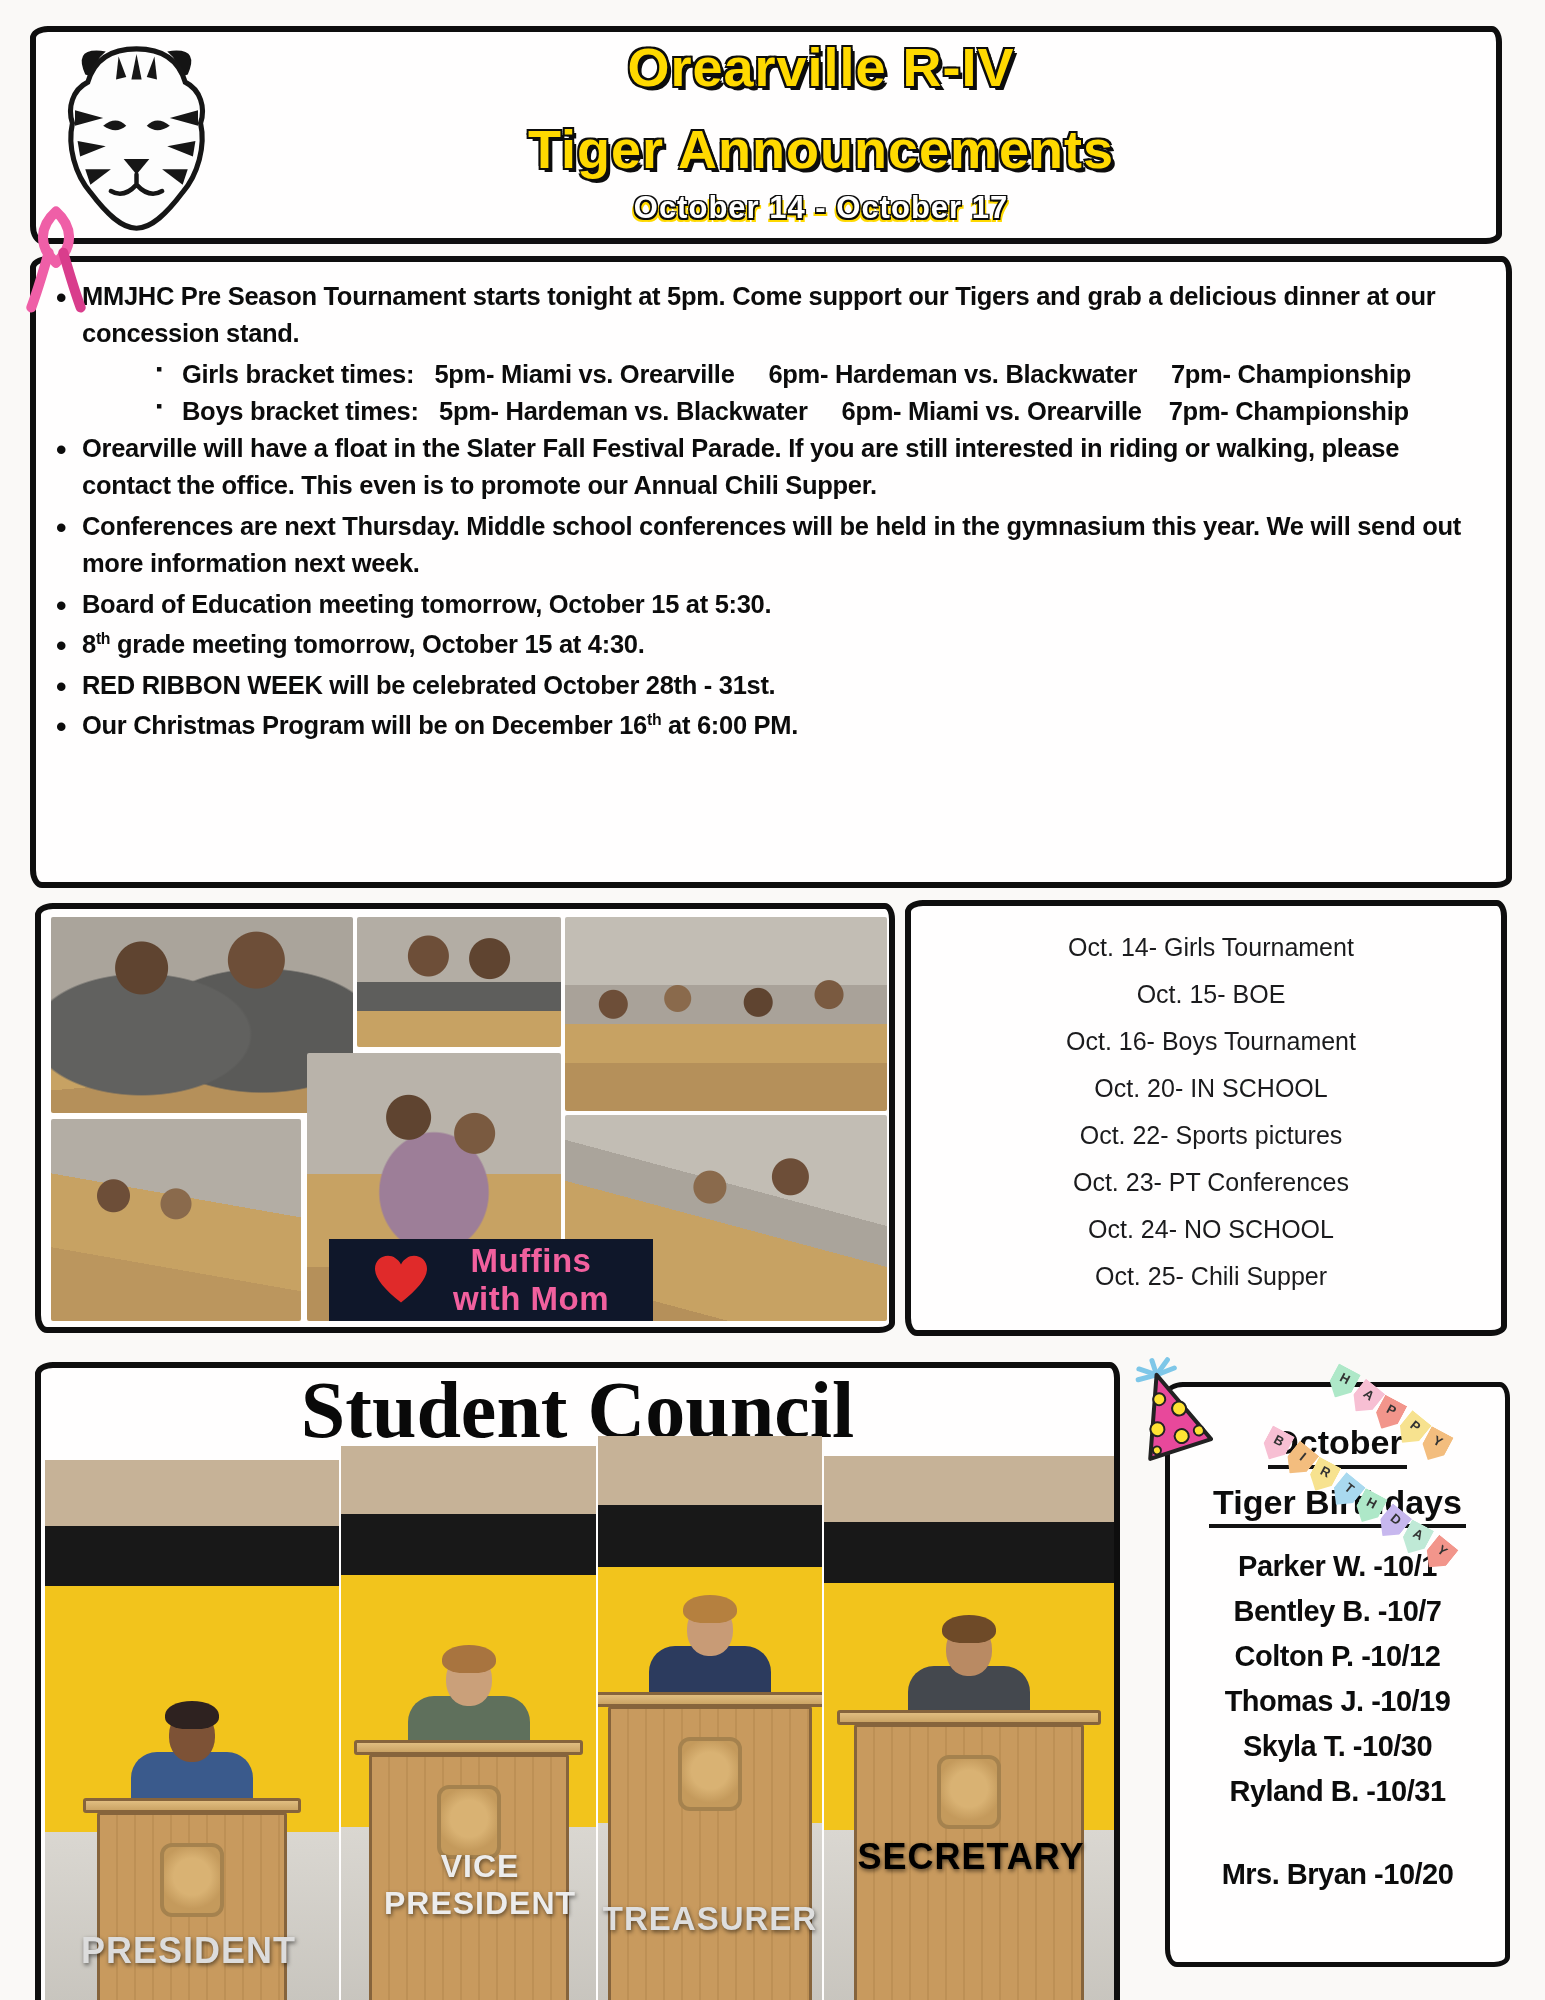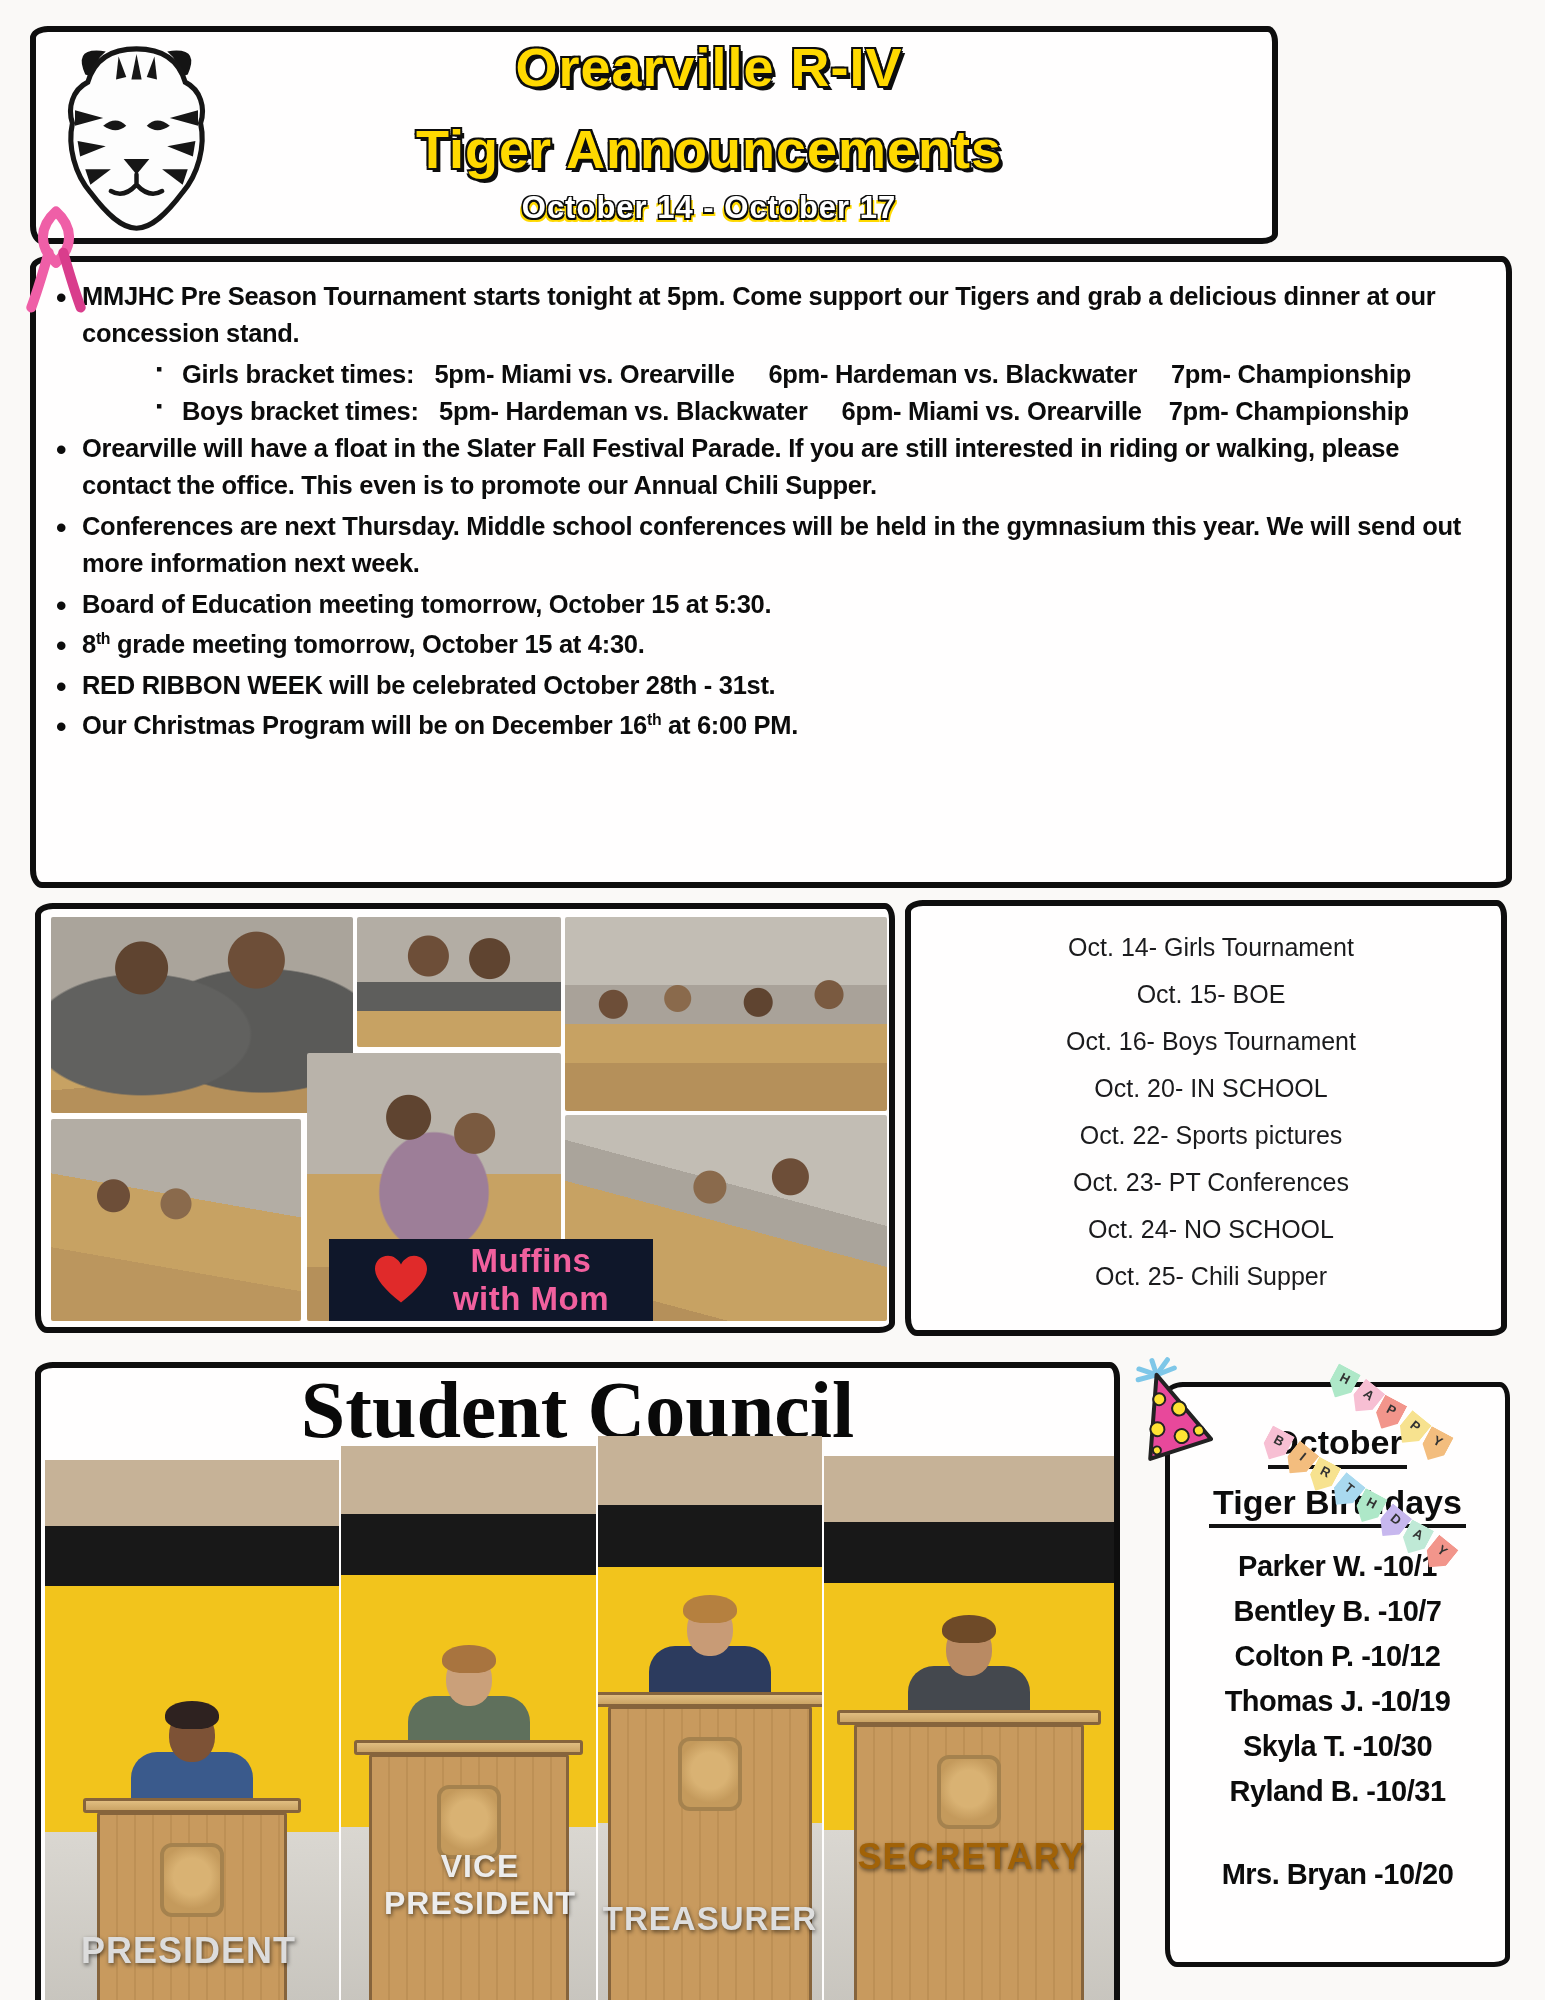--- a/index.html
+++ b/index.html
@@ -2,21 +2,21 @@
 <html><head>
 <meta charset="utf-8">
 <style>
   html,body{margin:0;padding:0;}
   body{width:1545px;height:2000px;position:relative;background:#faf9f7;
        font-family:"Liberation Sans", sans-serif;overflow:hidden;color:#0c0c0c;}
   .sketch{position:absolute;background:#fffefe;border:6px solid #0e0e0e;
           border-radius:18px 10px 16px 12px/12px 16px 10px 18px;box-sizing:border-box;}
 
   
-  #header-box{left:30px;top:26px;width:1248px;height:218px;}
+  #header-box{left:30px;top:26px;width:1472px;height:218px;}
   #tiger-logo{position:absolute;left:34px;top:36px;width:205px;height:205px;z-index:3;}
   .header-titles{position:absolute;left:150px;right:40px;top:8px;text-align:center;}
   .title-yellow{font-weight:800;font-size:54px;letter-spacing:1px;color:#ffd900;line-height:1.0;
     text-shadow:-2px -2px 0 #0d0d0d,2px -2px 0 #0d0d0d,-2px 2px 0 #0d0d0d,2px 2px 0 #0d0d0d,4px 4px 0 #0d0d0d;}
   .t2{margin-top:28px;}
   .date-range{margin-top:14px;font-weight:800;font-size:31px;letter-spacing:1px;color:#ffffff;
     text-shadow:-1.5px -1.5px 0 #0d0d0d,1.5px -1.5px 0 #0d0d0d,-1.5px 1.5px 0 #0d0d0d,1.5px 1.5px 0 #0d0d0d,3px 4px 0 #ffd900,-3px 4px 0 #ffd900;}
   #ribbon-icon{position:absolute;left:24px;top:204px;z-index:5;}
 
   
@@ -99,21 +99,21 @@
   .p2 .head{background:#caa07a;} .p2 .hair{background:#a8743f;} .p2 .shirt{background:#5f705c;}
   .p3 .podium{width:204px;height:350px;bottom:4px;} .p3 .person{bottom:342px;}
   .p3 .head{background:#c89b76;} .p3 .hair{background:#b5803f;} .p3 .shirt{background:#2c3b5e;}
   .p4 .podium{width:230px;height:330px;bottom:6px;} .p4 .person{bottom:322px;}
   .p4 .head{background:#b98a63;} .p4 .hair{background:#6e4a28;} .p4 .shirt{background:#44484e;}
   .sc-label{position:absolute;font-weight:800;letter-spacing:1px;color:#ececec;
     text-shadow:1px 2px 4px rgba(0,0,0,0.55);z-index:5;font-size:36px;}
   #lbl-president{left:40px;top:562px;color:#dcdcdc;}
   #lbl-vp{left:300px;top:480px;width:278px;text-align:center;font-size:32px;}
   #lbl-treasurer{left:557px;top:532px;width:224px;text-align:center;font-size:33px;color:#dedede;}
-  #lbl-secretary{left:790px;top:468px;width:280px;text-align:center;color:#a16207;}
+  #lbl-secretary{left:790px;top:468px;width:280px;text-align:center;color:#000000;}
 
   
   #bday-box{left:1165px;top:1382px;width:345px;height:585px;text-align:center;padding-top:34px;border-width:5px;}
   #party-hat-icon{position:absolute;left:-52px;top:-32px;z-index:6;transform:rotate(-18deg);}
   #happy-birthday-banner{position:absolute;right:-16px;top:-24px;width:240px;z-index:6;}
   .flag-row{display:flex;gap:3px;}
   .r0{transform:rotate(34deg);transform-origin:left top;margin-left:60px;}
   .r1{transform:rotate(34deg);transform-origin:left top;margin-left:-6px;margin-top:30px;}
   .flag{width:25px;height:32px;clip-path:polygon(0 0,100% 0,100% 62%,50% 100%,0 62%);
     font-size:13px;font-weight:700;color:#333;padding-top:3px;box-sizing:border-box;text-align:center;}

